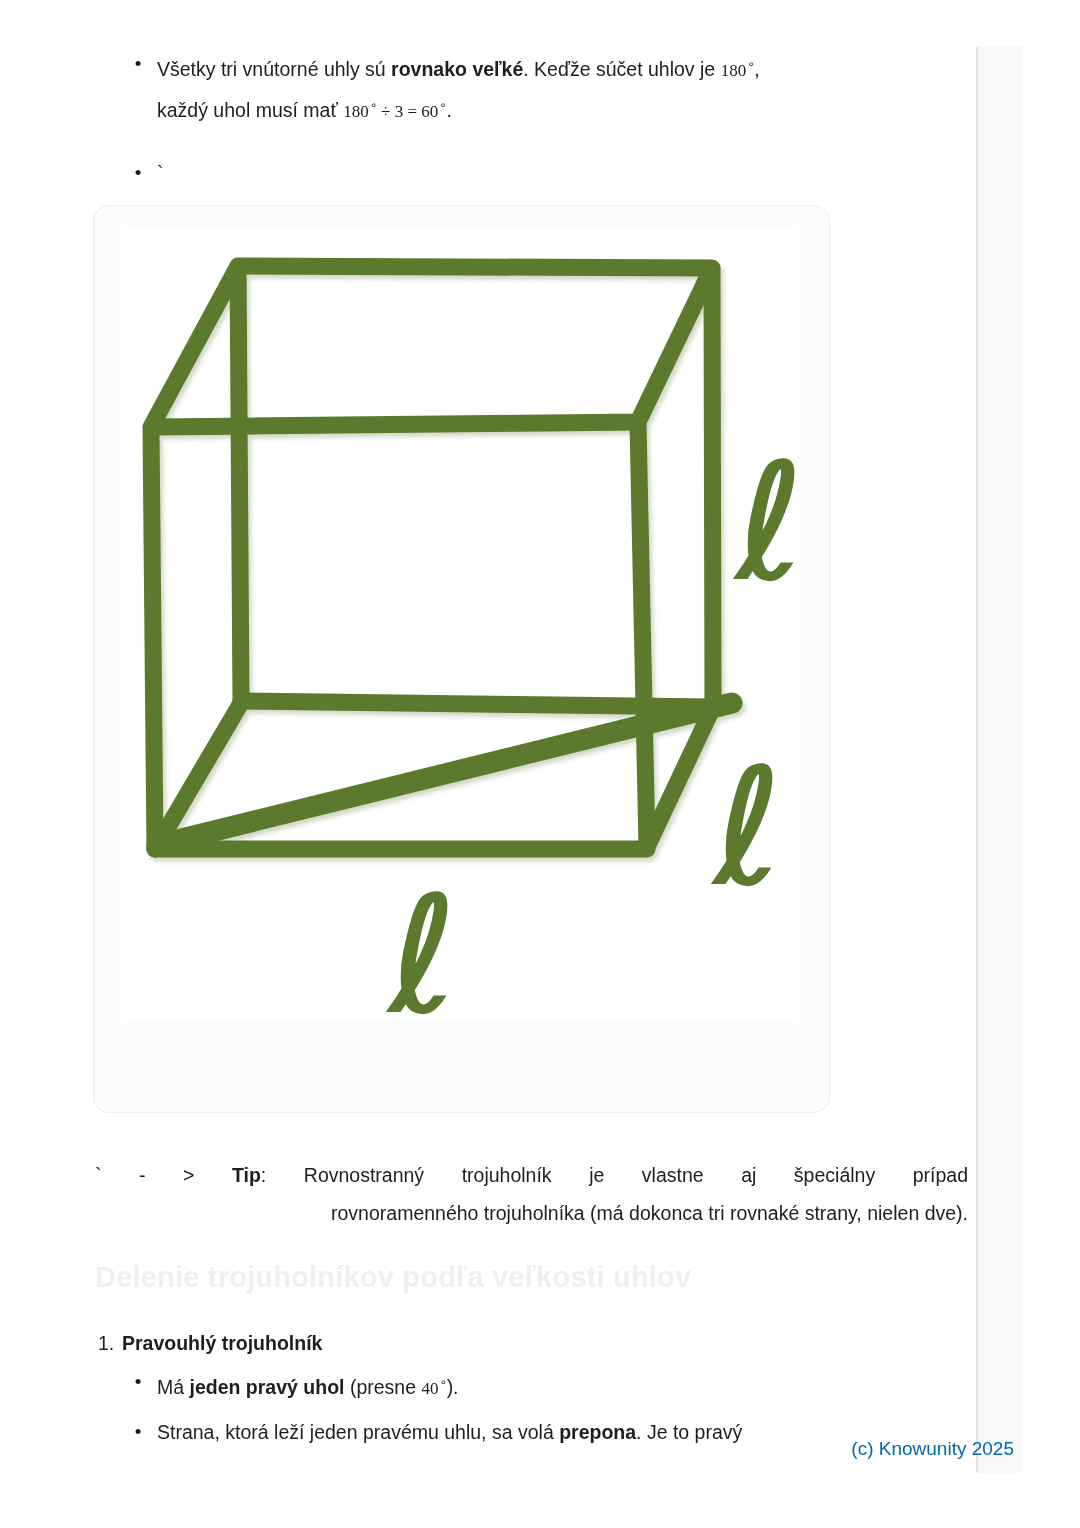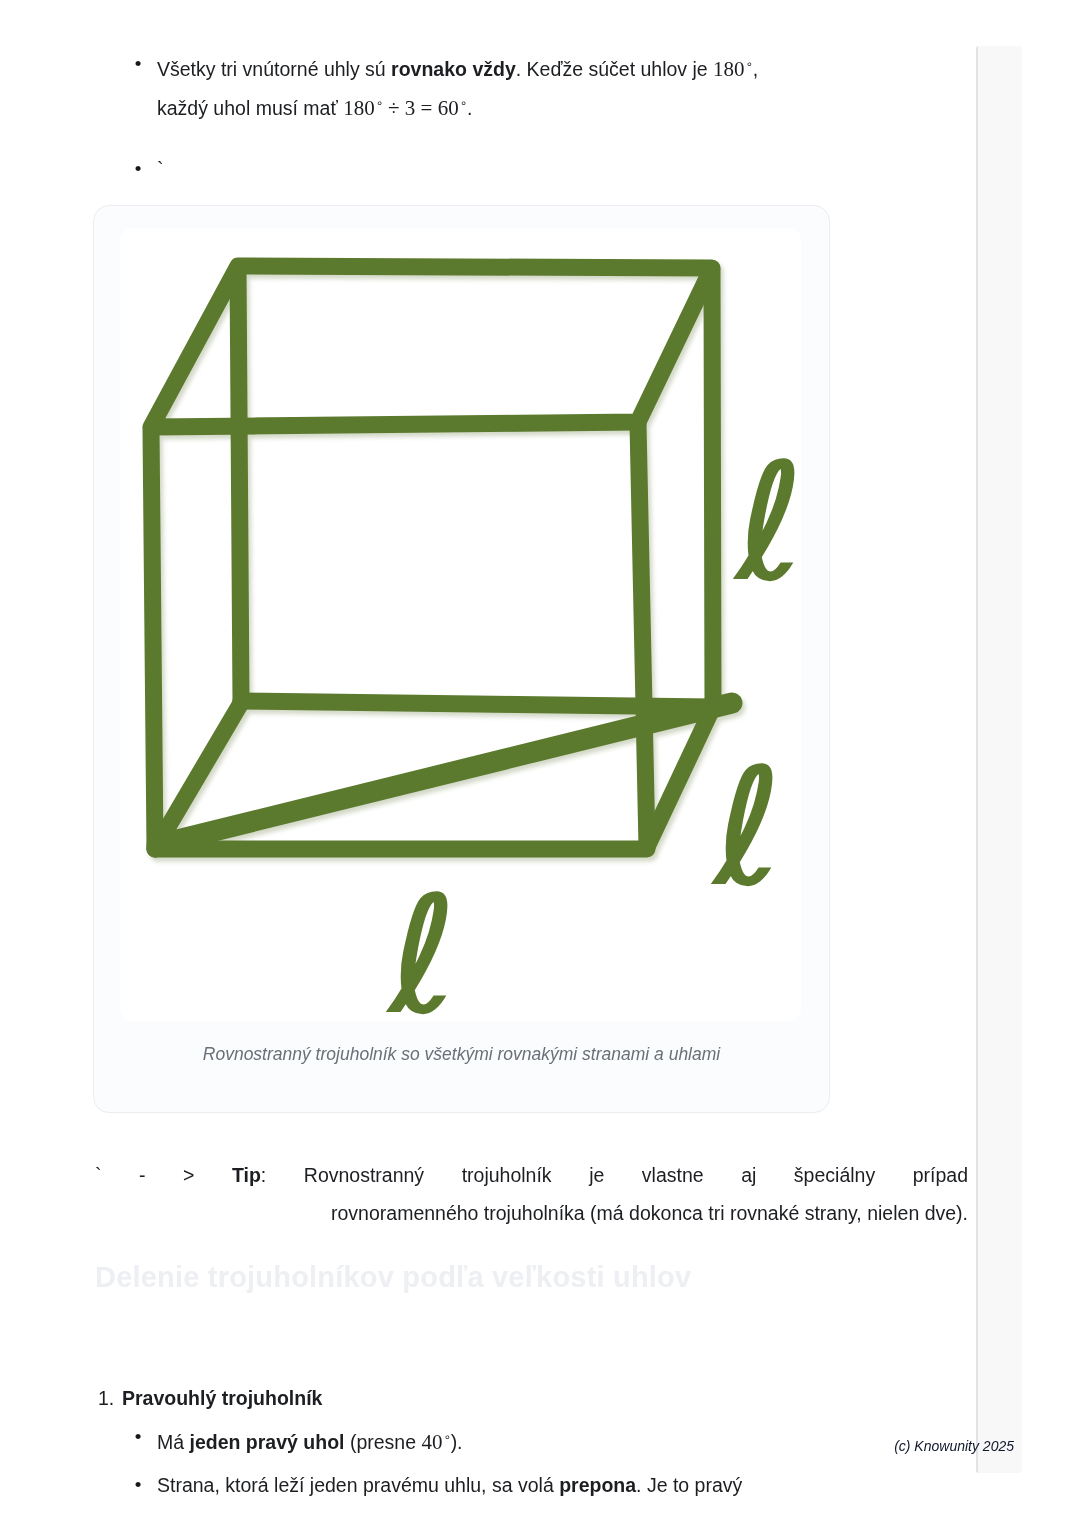--- a/index.html
+++ b/index.html
@@ -23,21 +23,21 @@
   }
   .intro-list li + li { margin-top: 27px; }
   .dot {
     position: absolute; left: 36px; top: 0;
     width: 14px; text-align: center;
     font-size: 19px; color: #17191d;
   }
   b, .bold { font-weight: 700; }
   .math {
     font-family: "Liberation Serif", "DejaVu Serif", serif;
-    font-size: 21px;
+    font-size: 17px;
   }
   .deg {
     font-family: "DejaVu Sans", sans-serif;
     font-size: 11.5px;
     vertical-align: 8px;
     margin-left: 1px;
   }
 
   
   .figure-card {
@@ -70,53 +70,52 @@
 
   
   .section-heading {
     left: 95px; top: 1261px; width: 880px;
     font-size: 29px; font-weight: 700;
     color: #edeff3;
     letter-spacing: 0.2px;
   }
 
   
-  .numbered { left: 95px; top: 1385px; width: 880px; }
+  .numbered { left: 95px; top: 1330px; width: 880px; }
   .num-row { font-size: 19.5px; line-height: 26px; }
   .num { display: inline-block; min-width: 27px; padding-left: 3px; font-weight: 400; }
   .sub-list { list-style: none; margin-top: 9px; }
   .sub-list li {
     position: relative;
     padding-left: 62px;
     font-size: 19.5px;
     line-height: 34px;
   }
   .sub-list li + li { margin-top: 9px; }
 
   
   .footer {
     top: 1438px; right: 66px;
-    font-size: 14px;
-    color: #0f172a;
+    font-size: 19px;
+    color: #0369a1;
     z-index: 3;
-    font-style: italic;
   }
   .scroll-strip {
     left: 976px; top: 46px; width: 46px; height: 1427px;
     background: #f8f8f9;
     border-left: 2px solid #e3e3e7;
     border-radius: 3px;
     z-index: 1;
   }
 </style>
 </head>
 <body>
 
 <ul class="abs intro-list">
-  <li><span class="dot">•</span><span>Všetky tri vnútorné uhly sú </span><b>rovnako vždy</b><span>. Keďže súčet uhlov je </span><span class="math">180</span><sup class="deg">∘</sup><span>,</span><br><span>každý uhol musí mať </span><span class="math">180</span><sup class="deg">∘</sup><span class="math"> ÷ 3 = 60</span><sup class="deg">∘</sup><span>.</span></li>
+  <li><span class="dot">•</span><span>Všetky tri vnútorné uhly sú </span><b>rovnako veľké</b><span>. Keďže súčet uhlov je </span><span class="math">180</span><sup class="deg">∘</sup><span>,</span><br><span>každý uhol musí mať </span><span class="math">180</span><sup class="deg">∘</sup><span class="math"> ÷ 3 = 60</span><sup class="deg">∘</sup><span>.</span></li>
   <li><span class="dot">•</span><span>`</span></li>
 </ul>
 
 <figure class="abs figure-card">
   <div class="figure-image">
     <svg width="681" height="793" viewBox="0 0 681 793" xmlns="http://www.w3.org/2000/svg">
       <g class="cube-group" stroke="#5c7a2e" stroke-width="17" fill="none" stroke-linecap="round" stroke-linejoin="round">
         <path d="M118 38 L592 40 L518 194 L31 199 Z"></path>
         <path d="M118 40 L121 473"></path>
         <path d="M592 42 L593 479"></path>
@@ -128,21 +127,20 @@
         <path d="M35 621 L527 621"></path>
         <path d="M37 617 L612 475" stroke-width="21"></path>
       </g>
       <g fill="#5c7a2e" stroke="#5c7a2e" stroke-width="2" font-family="DejaVu Sans, sans-serif" font-size="160" text-anchor="middle">
         <text x="650" y="350">ℓ</text>
         <text x="628" y="655">ℓ</text>
         <text x="303" y="783">ℓ</text>
       </g>
     </svg>
   </div>
-  <figcaption class="figure-caption">Rovnostranný trojuholník so všetkými rovnakými stranami a uhlami</figcaption>
 </figure>
 
 <div class="abs tip">
   <div class="tip-line1"><span>` - &gt; </span><b>Tip</b><span>: Rovnostranný trojuholník je vlastne aj špeciálny prípad</span></div>
   <div class="tip-line2"><span>rovnoramenného trojuholníka (má dokonca tri rovnaké strany, nielen dve).</span></div>
 </div>
 
 <h2 class="abs section-heading">Delenie trojuholníkov podľa veľkosti uhlov</h2>
 
 <div class="abs numbered">

